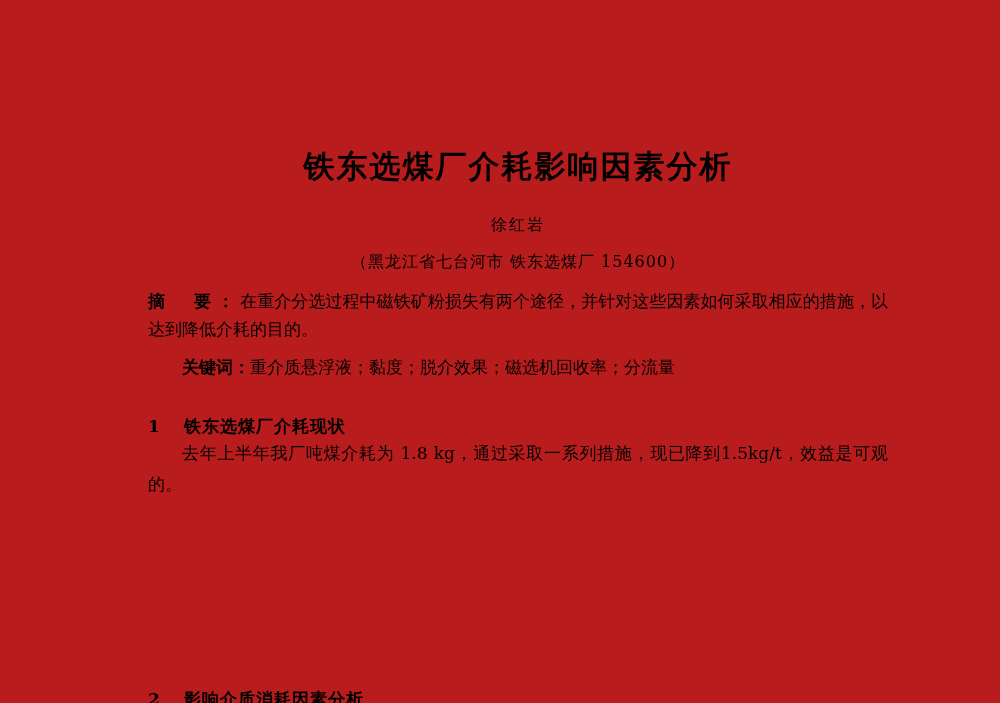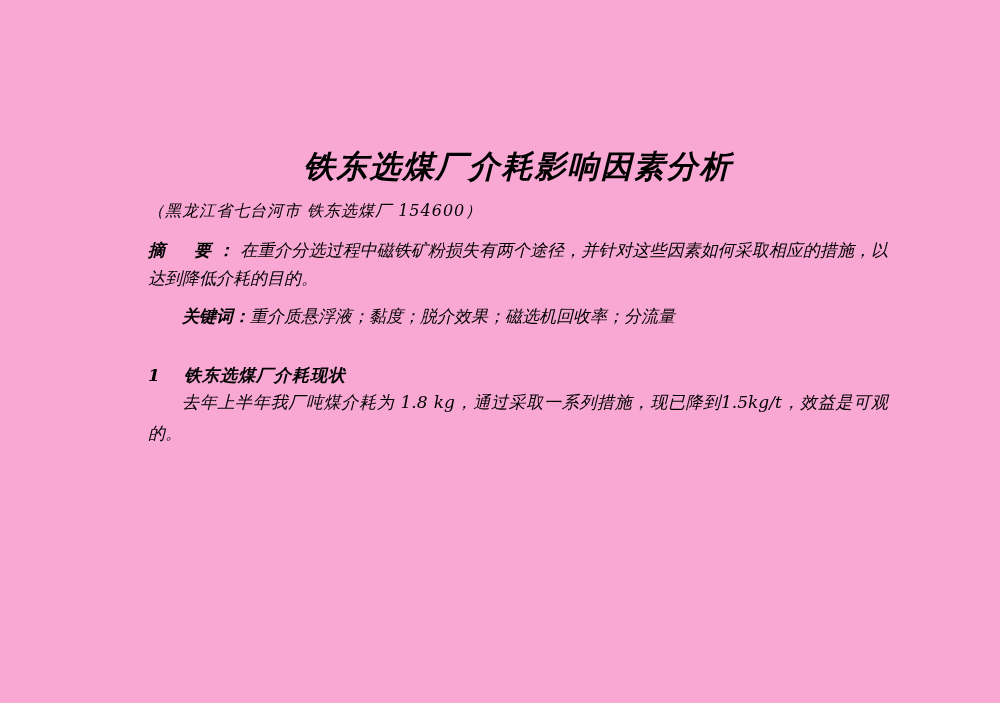--- a/index.html
+++ b/index.html
@@ -11,23 +11,22 @@
     width: 1000px;
     height: 703px;
     overflow: hidden;
     font-family: "DejaVu Serif", "Liberation Serif", serif;
     color: #000000;
   }
   .page {
     position: relative;
     width: 1000px;
     height: 703px;
-    background: #f9a8d4;
+    background: #b91c1c;
     box-sizing: border-box;
-    font-style: italic;
   }
   .content {
     position: absolute;
     left: 148px;
     top: 0;
     width: 740px;
   }
   .doc-title {
     text-align: center;
     font-size: 31px;
@@ -37,20 +36,21 @@
     line-height: 1.2;
     font-family: "DejaVu Serif", "Liberation Serif", serif;
   }
   .author {
     text-align: center;
     font-size: 16px;
     margin-top: 30px;
     letter-spacing: 2px;
   }
   .affiliation {
+    text-align: center;
     font-size: 16px;
     margin-top: 16px;
     letter-spacing: 1px;
   }
   .abstract-block {
     margin-top: 14px;
     font-size: 17px;
     line-height: 1.65;
     text-align: justify;
   }
@@ -98,33 +98,37 @@
   }
 </style>
 </head>
 <body>
 
 <div class="page">
   <div class="content">
 
     <div class="doc-title">铁东选煤厂介耗影响因素分析</div>
 
+    <div class="author">徐红岩</div>
 
     <div class="affiliation">（黑龙江省七台河市  铁东选煤厂  154600）</div>
 
     <div class="abstract-block">
       <span class="lead">摘　要：</span><span>在重介分选过程中磁铁矿粉损失有两个途径，并针对这些因素如何采取相应的措施，以达到降低介耗的目的。</span>
     </div>
 
     <div class="keywords">
       <span class="lead">关键词：</span><span>重介质悬浮液；黏度；脱介效果；磁选机回收率；分流量</span>
     </div>
 
     <div class="section-heading">
       <span class="num">1</span><span>铁东选煤厂介耗现状</span>
     </div>
 
 
     <div class="para tight">去年上半年我厂吨煤介耗为 1.8 kg，通过采取一系列措施，现已降到1.5kg/t，效益是可观的。</div>
 
   </div>
 
+  <div class="section-heading cut">
+    <span class="num">2</span><span>影响介质消耗因素分析</span>
+  </div>
 </div>
 
 </body></html>

